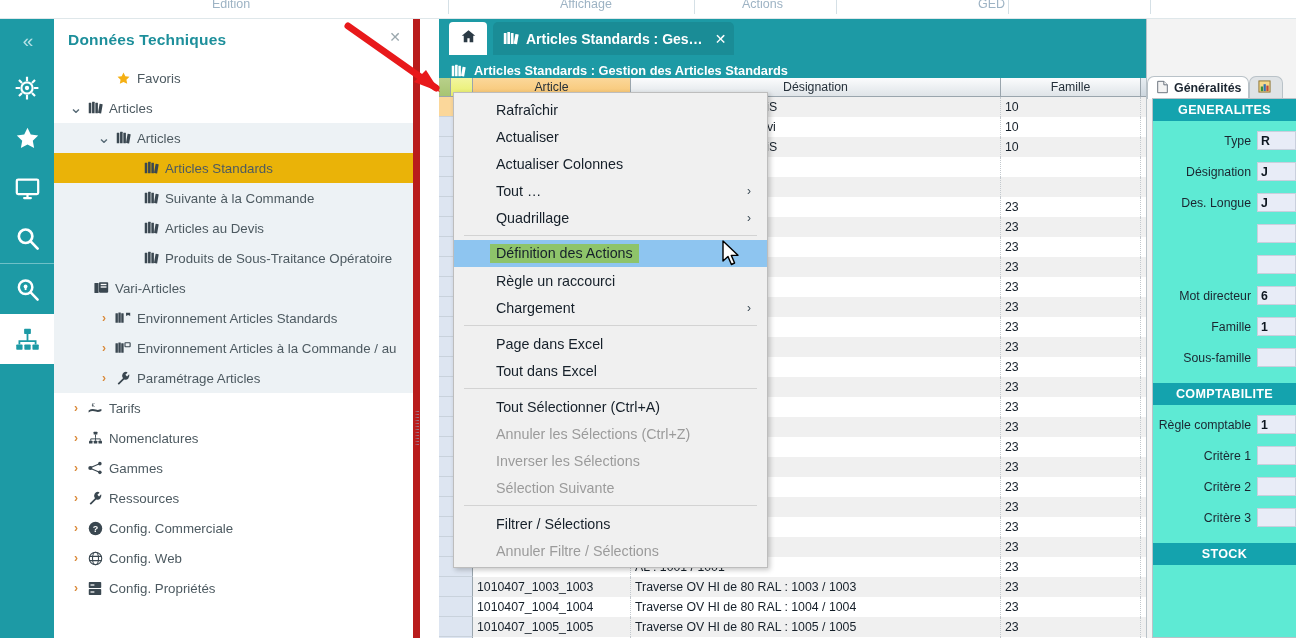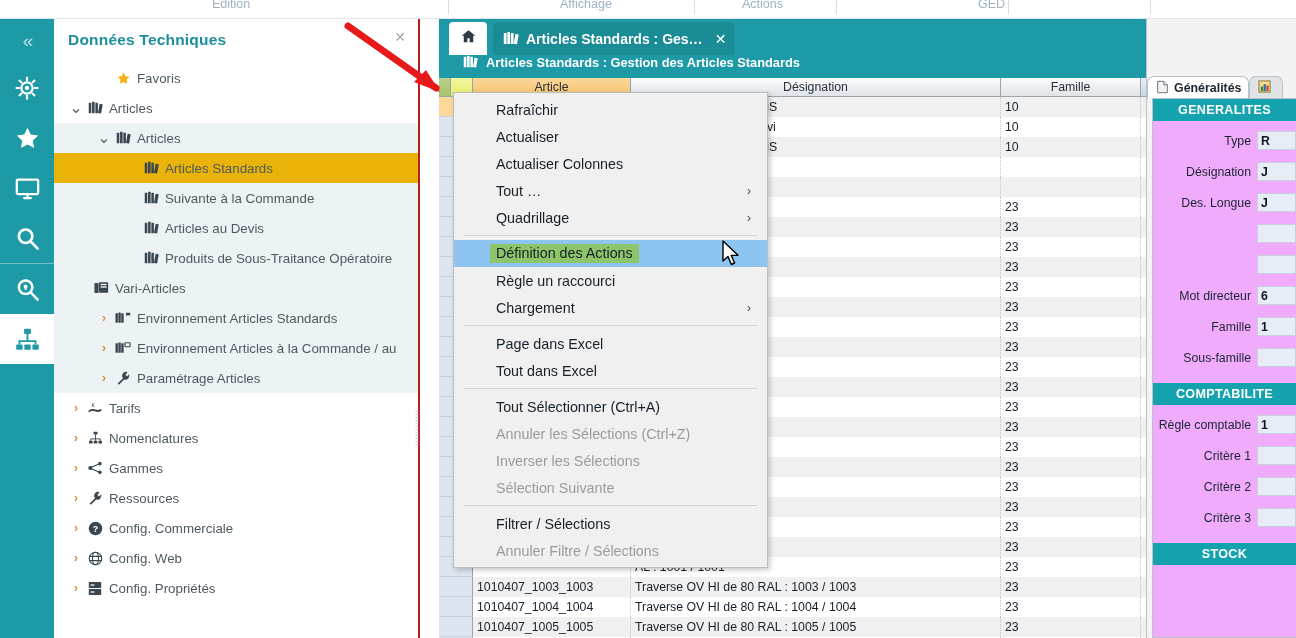--- a/index.html
+++ b/index.html
@@ -38,21 +38,21 @@
     color: #ffffff;
   }
   .rail-btn.collapse { height: 44px; color: #b8e2e6; font-size: 19px; letter-spacing: -2px;}
   .rail-btn.active { background: #ffffff; color: #1d9aa5; }
   .rail-divider { width: 54px; height: 1px; background: #6fc0c7; }
   .rail-btn svg { display: block; }
 
   
   .tree-panel {
     position: absolute; left: 54px; top: 19px; width: 366px; height: 619px;
-    background: #ffffff; border-right: 2px solid #b91c1c;
+    background: #ffffff; border-right: 7px solid #b91c1c;
   }
   .tree-header {
     position: relative; height: 42px;
     display: flex; align-items: center;
   }
   .tree-title {
     font-size: 15.5px; font-weight: bold; color: #1d8f9b;
     margin-left: 14px; letter-spacing: .2px;
   }
   .tree-close {
@@ -95,21 +95,21 @@
     display: flex; align-items: center; padding: 0 8px 0 10px;
     color: #ffffff; font-size: 14px; font-weight: bold; white-space: nowrap;
   }
   .doc-tab .tabicon { margin-right: 7px; display: flex; }
   .doc-tab .tabclose { margin-left: 12px; font-size: 14px; font-weight: normal; }
 
   
   .titlebar {
     position: absolute; left: 0; top: 36px; right: 0; height: 23px;
     background: #1d9aa5; color: #ffffff;
-    display: flex; align-items: flex-start; padding-left: 24px;
+    display: flex; align-items: flex-end; padding-left: 12px;
     font-size: 12.8px; font-weight: bold; white-space: nowrap;
   }
   .titlebar .tbicon { margin-right: 8px; display: flex; }
 
   
   .grid-wrap {
     position: absolute; left: 0; top: 59px; width: 720px; bottom: 0;
     background: #ffffff; border-right: 1px solid #a8b3bb;
     overflow: hidden;
   }
@@ -174,21 +174,21 @@
   .dtab {
     height: 23px; padding: 0 6px 0 8px; display: flex; align-items: center;
     font-size: 12.4px; font-weight: bold; color: #1b2530;
     background: #ffffff; border: 1px solid #b9c2c8; border-bottom: none;
     border-radius: 7px 7px 0 0; white-space: nowrap;
   }
   .dtab .dicon { margin-right: 5px; }
   .dtab.inactive { background: #dfe3e6; }
   .detail-body {
     position: absolute; left: 5px; top: 79px; right: 0; bottom: 0;
-    background: #f0abfc; border: 1px solid #b9c2c8; border-right: none;
+    background: #5eead4; border: 1px solid #b9c2c8; border-right: none;
     overflow: hidden;
   }
   .sect {
     background: #14a3ae; color: #ffffff; font-weight: bold;
     font-size: 12.6px; height: 22px; display: flex; align-items: center;
     justify-content: center; letter-spacing: .3px; margin-bottom: 4px;
   }
   .frow { display: flex; align-items: center; height: 31px; }
   .flabel {
     width: 104px; flex: 0 0 104px; text-align: right; padding-right: 6px;

